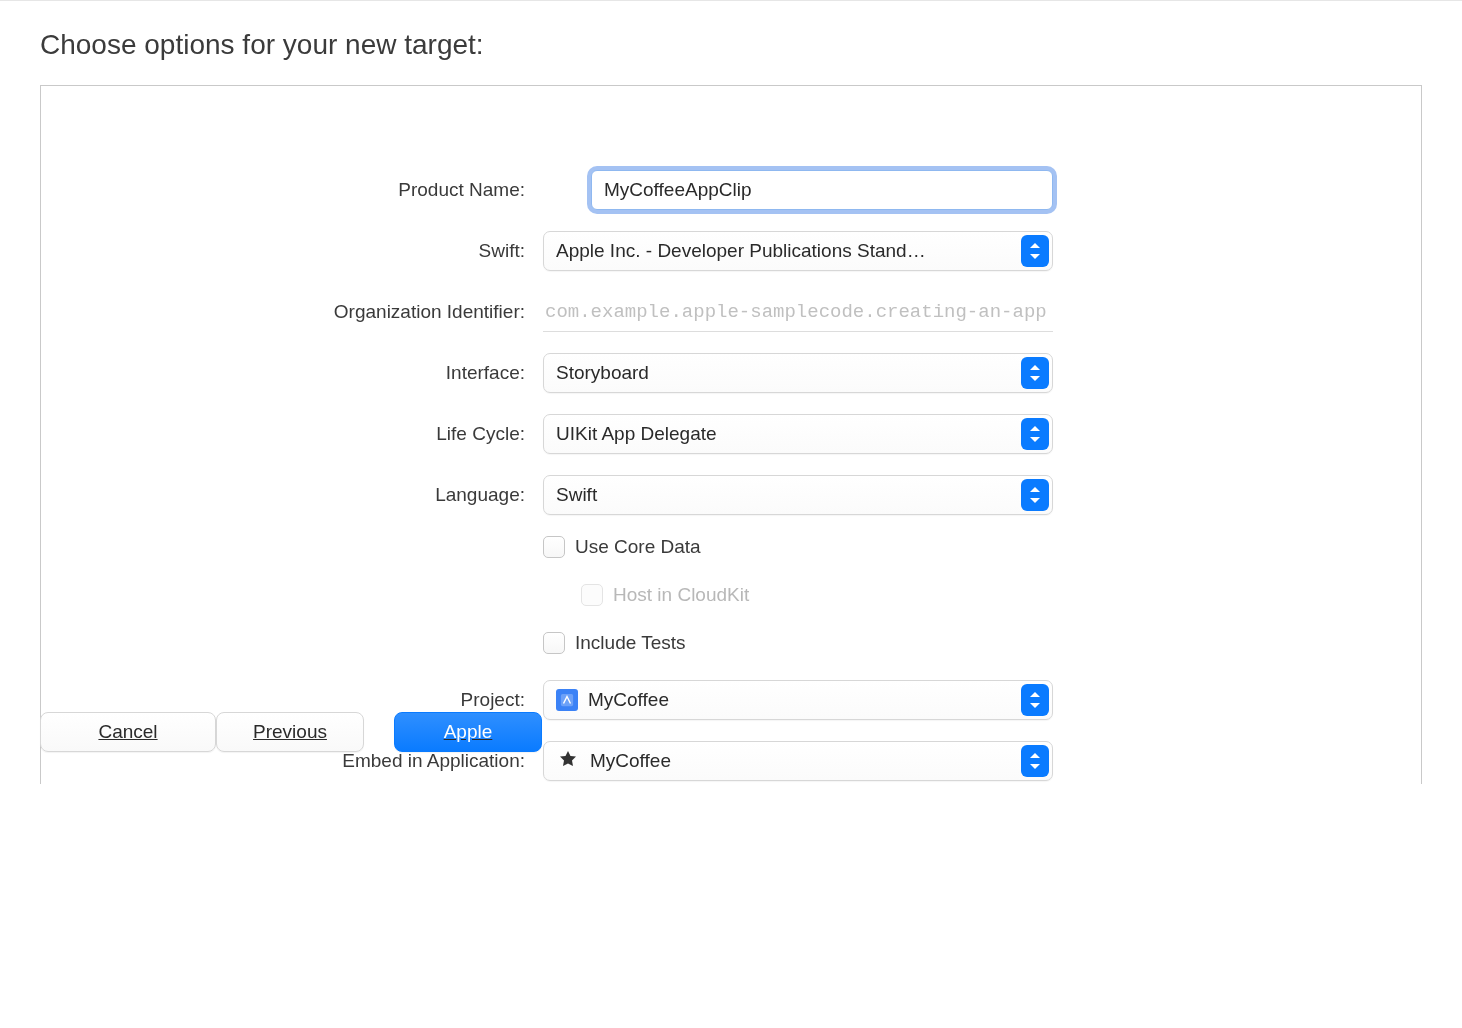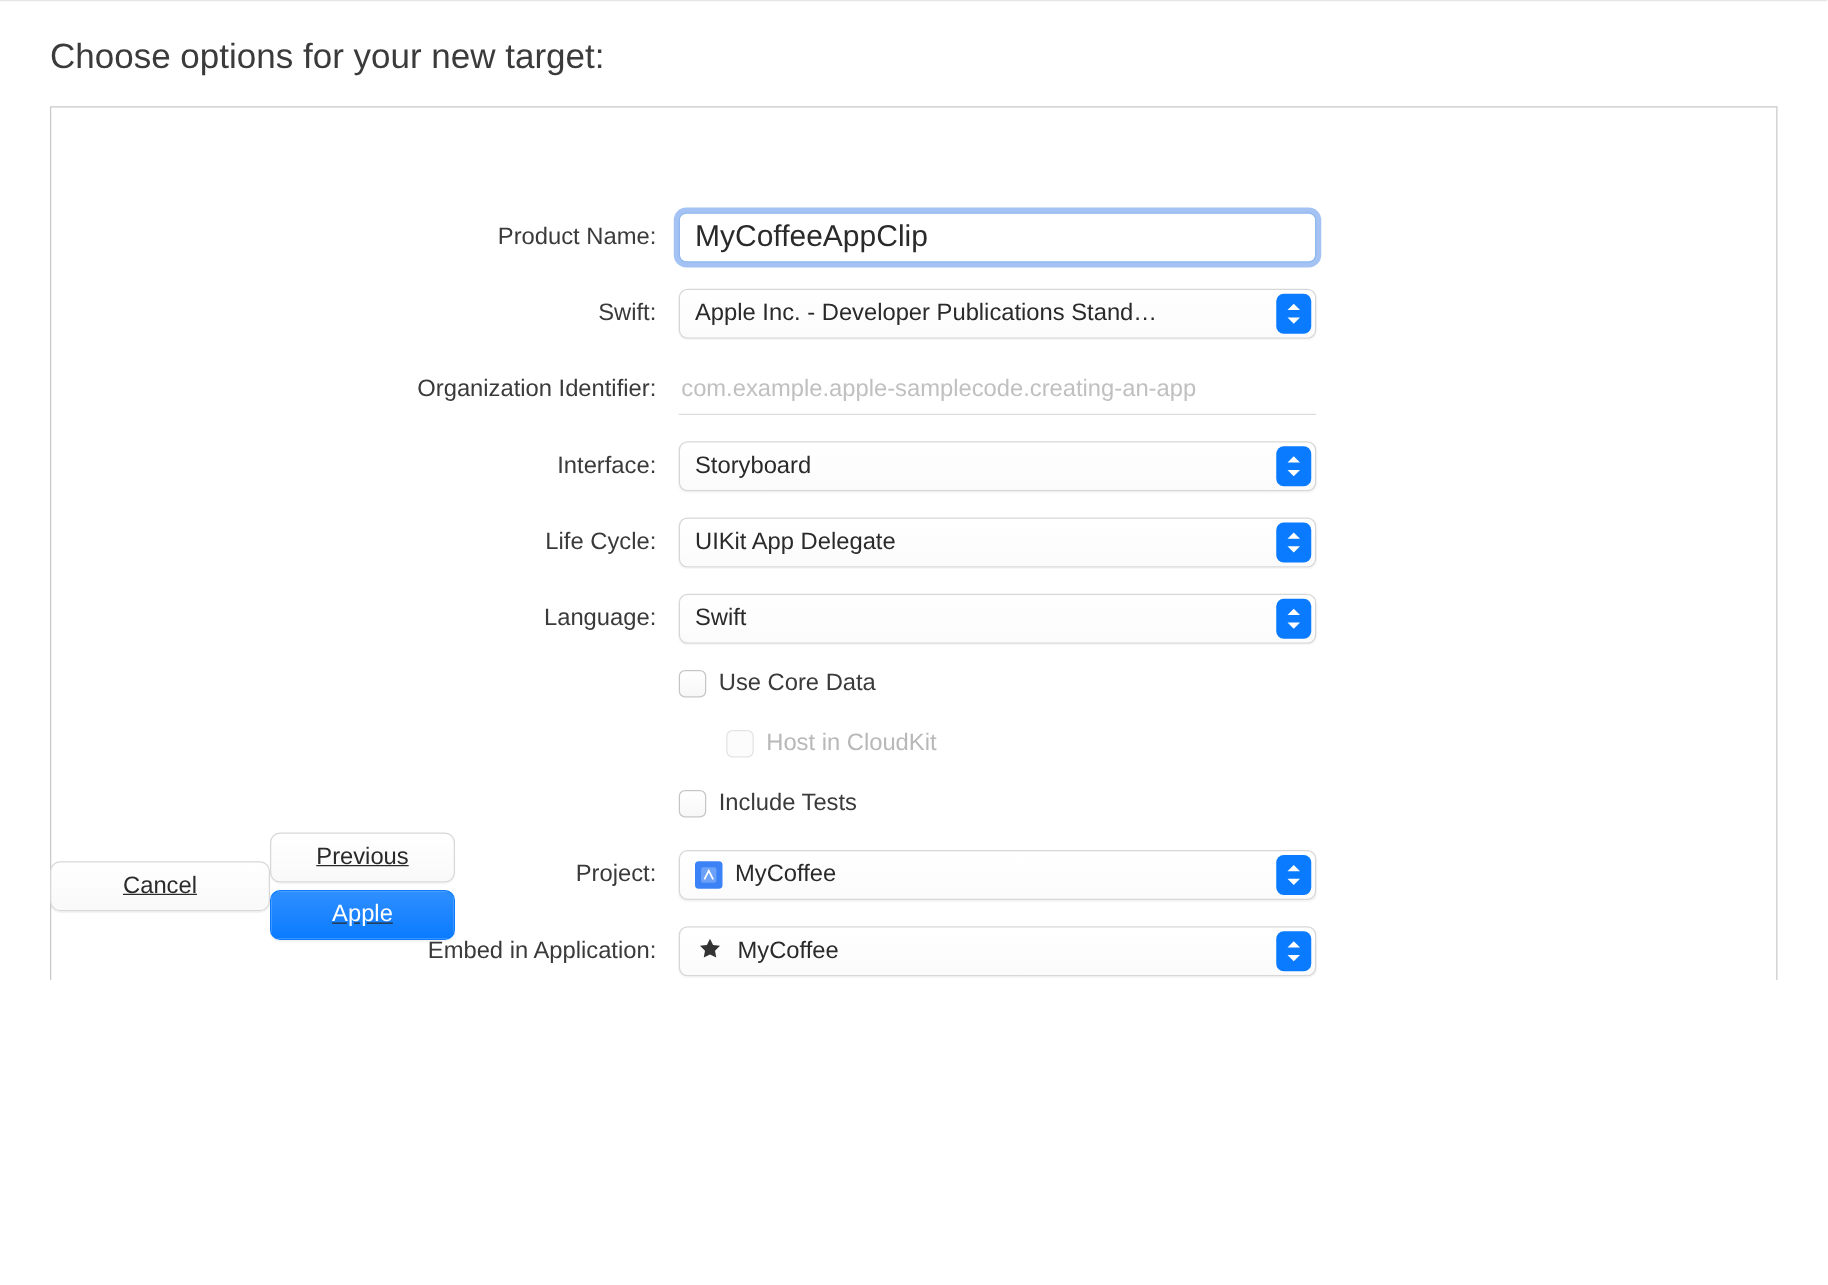--- a/index.html
+++ b/index.html
@@ -54,34 +54,35 @@
     align-items: center;
     max-width: 510px;
   }
   .text-input {
     width: 100%;
     height: 40px;
     border: 1px solid #c0c0c0;
     border-radius: 6px;
     background: #fff;
     padding: 0 12px;
-    font-size: 24px;
+    font-size: 19px;
     color: #2a2a2a;
     outline: none;
+    margin-left: 48px;
   }
   .text-input.focused {
     border: 1px solid #8fb8f0;
     box-shadow: 0 0 0 4px rgba(53,120,229,0.45);
   }
   .readonly-field {
     width: 100%;
     height: 40px;
     border-bottom: 1px solid #ddd;
     padding: 0 2px;
-    font-family: Liberation Sans, sans-serif;
+    font-family: Liberation Mono, monospace;
     font-size: 19px;
     color: #c0c0c0;
     display: flex;
     align-items: center;
     overflow: hidden;
     white-space: nowrap;
   }
   .popup {
     width: 100%;
     height: 40px;
@@ -173,21 +174,21 @@
   }
   .app-icon svg { width:24px; height:24px; fill:#333; }
   .footer {
     position: absolute;
     left: 40px; right: 44px; bottom: 32px;
     display: flex;
     justify-content: flex-start;
     align-items: center;
     text-decoration: underline;
   }
-  .footer-right { display:flex; gap:6px;flex-direction:column; }
+  .footer-right { display:flex; gap:30px; }
   .btn {
     height: 40px;
     min-width: 148px;
     padding: 0 24px;
     border: 1px solid #d7d7d7;
     border-radius: 8px;
     background: linear-gradient(#ffffff,#f9f9f9);
     font-size: 19px;
     color: #2a2a2a;
     display: flex;

